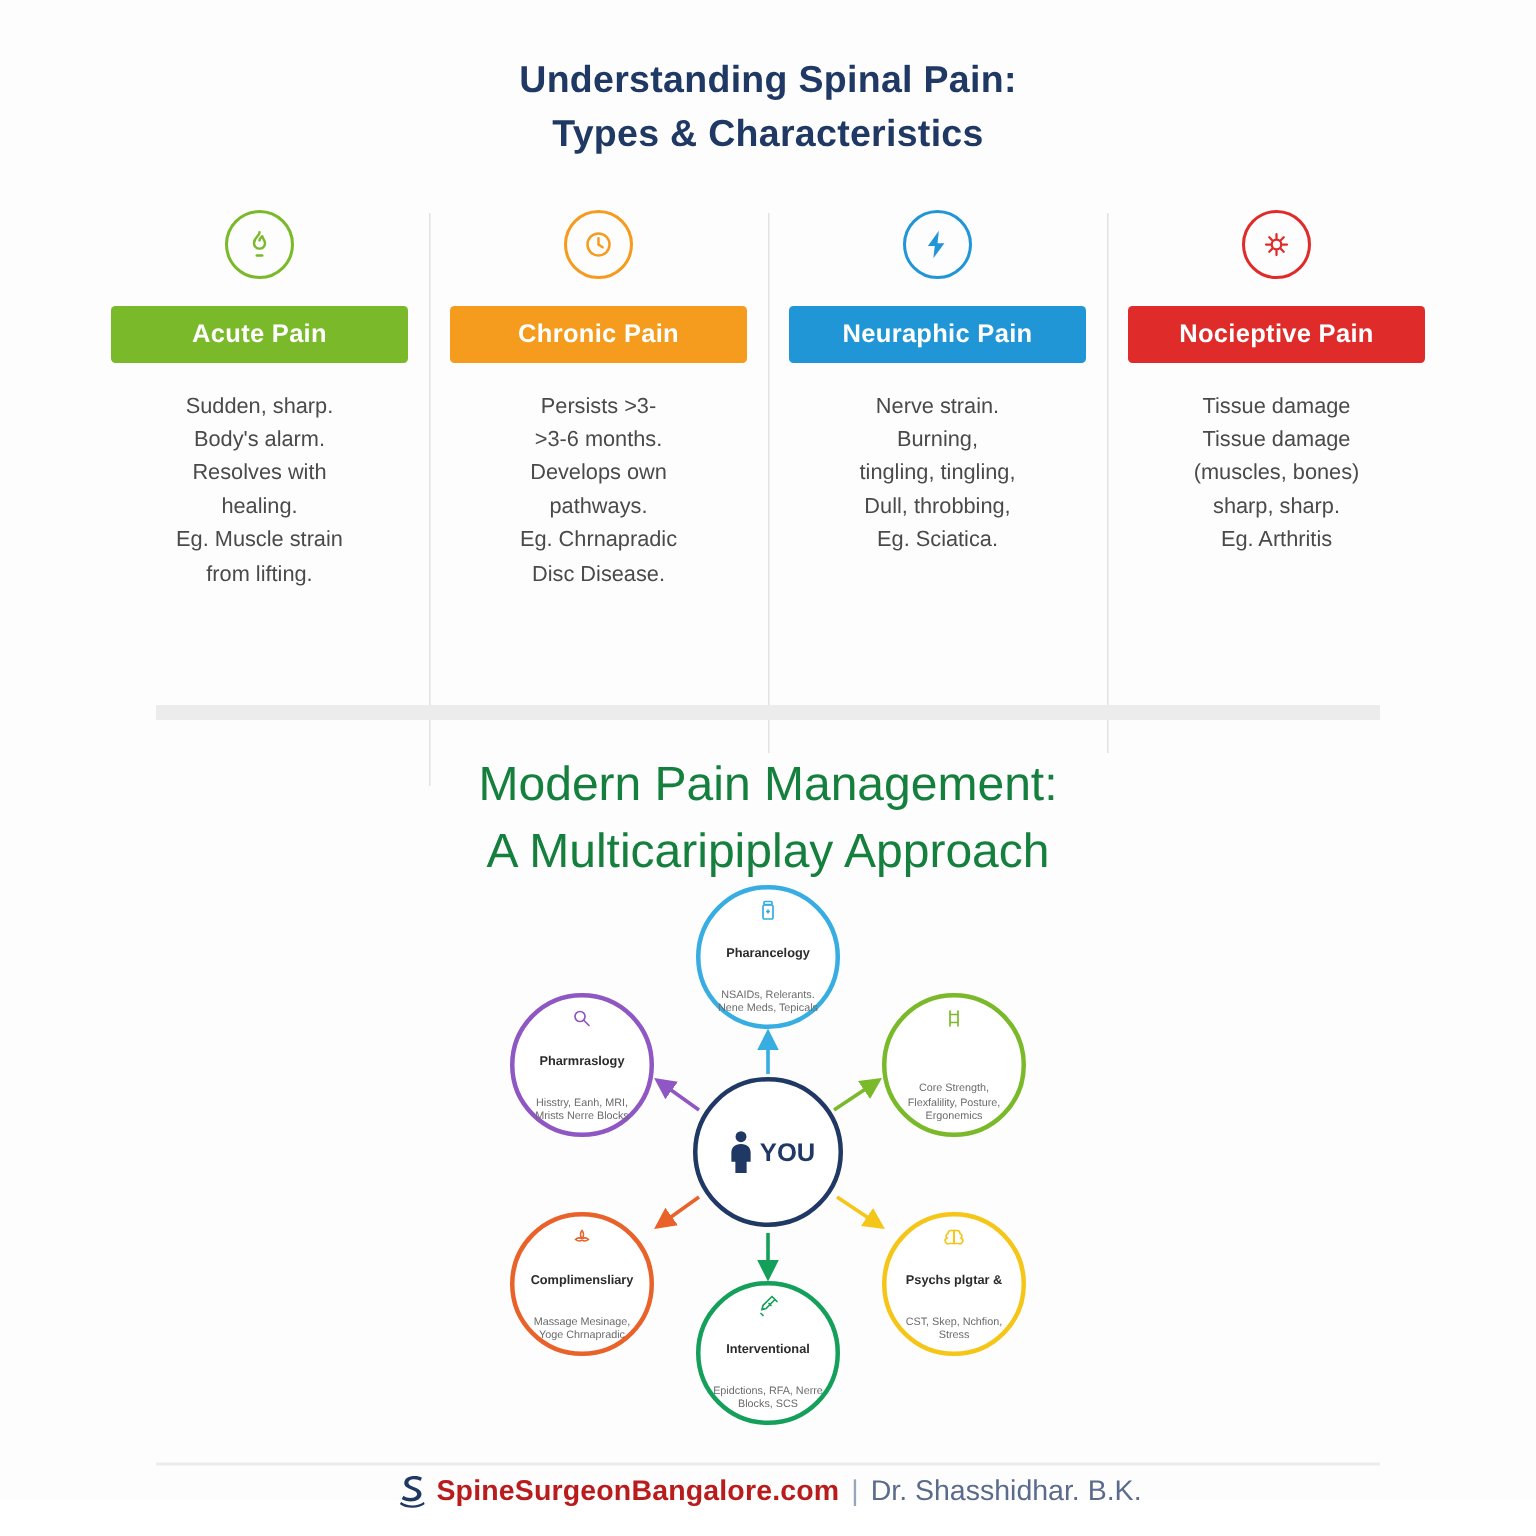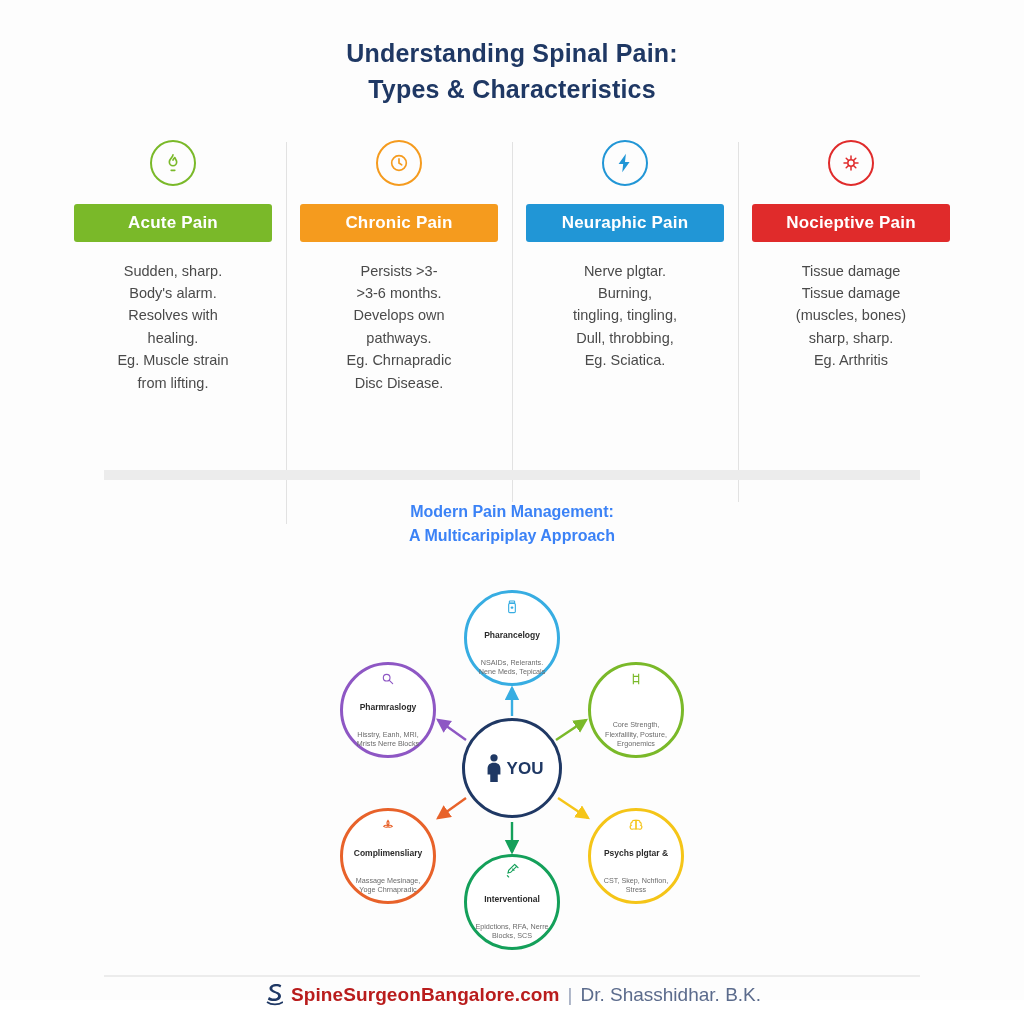--- a/index.html
+++ b/index.html
@@ -92,23 +92,23 @@
 
   
   .bottom-title{
     position:absolute;
     top:502px;left:0;right:0;
     text-align:center;
     line-height:1.28;
   }
   .bottom-title .l1,.bottom-title .l2{
     display:block;
-    font-size:16px;
-    font-weight:bold;
-    color:#3b82f6;
+    font-size:32px;
+    font-weight:normal;
+    color:#15803d;
   }
   .bottom-title .l2{margin-top:4px;}
 
   .hub{
     position:absolute;
     top:590px;left:0;right:0;
     height:380px;
   }
   .hub-inner{position:relative;width:1024px;height:380px;margin:0 auto;}
 
@@ -219,21 +219,21 @@
     <div class="card">
       <div class="icon-wrap">
         <div class="ring" style="color:#2196D6">
           <svg width="22" height="22" viewBox="0 0 24 24" fill="#2196D6" stroke="none">
             <path d="M13 2 5 13h5l-1 9 8-11h-5z"></path>
           </svg>
         </div>
       </div>
       <span class="label" style="background:#2196D6">Neuraphic Pain</span>
       <div class="desc">
-        <span>Nerve plgtar.</span>
+        <span>Nerve strain.</span>
         <span>Burning,</span>
         <span>tingling, tingling,</span>
         <span>Dull, throbbing,</span>
         <span>Eg. Sciatica.</span>
       </div>
     </div>
 
     <div class="card">
       <div class="icon-wrap">
         <div class="ring" style="color:#E02B2B">

